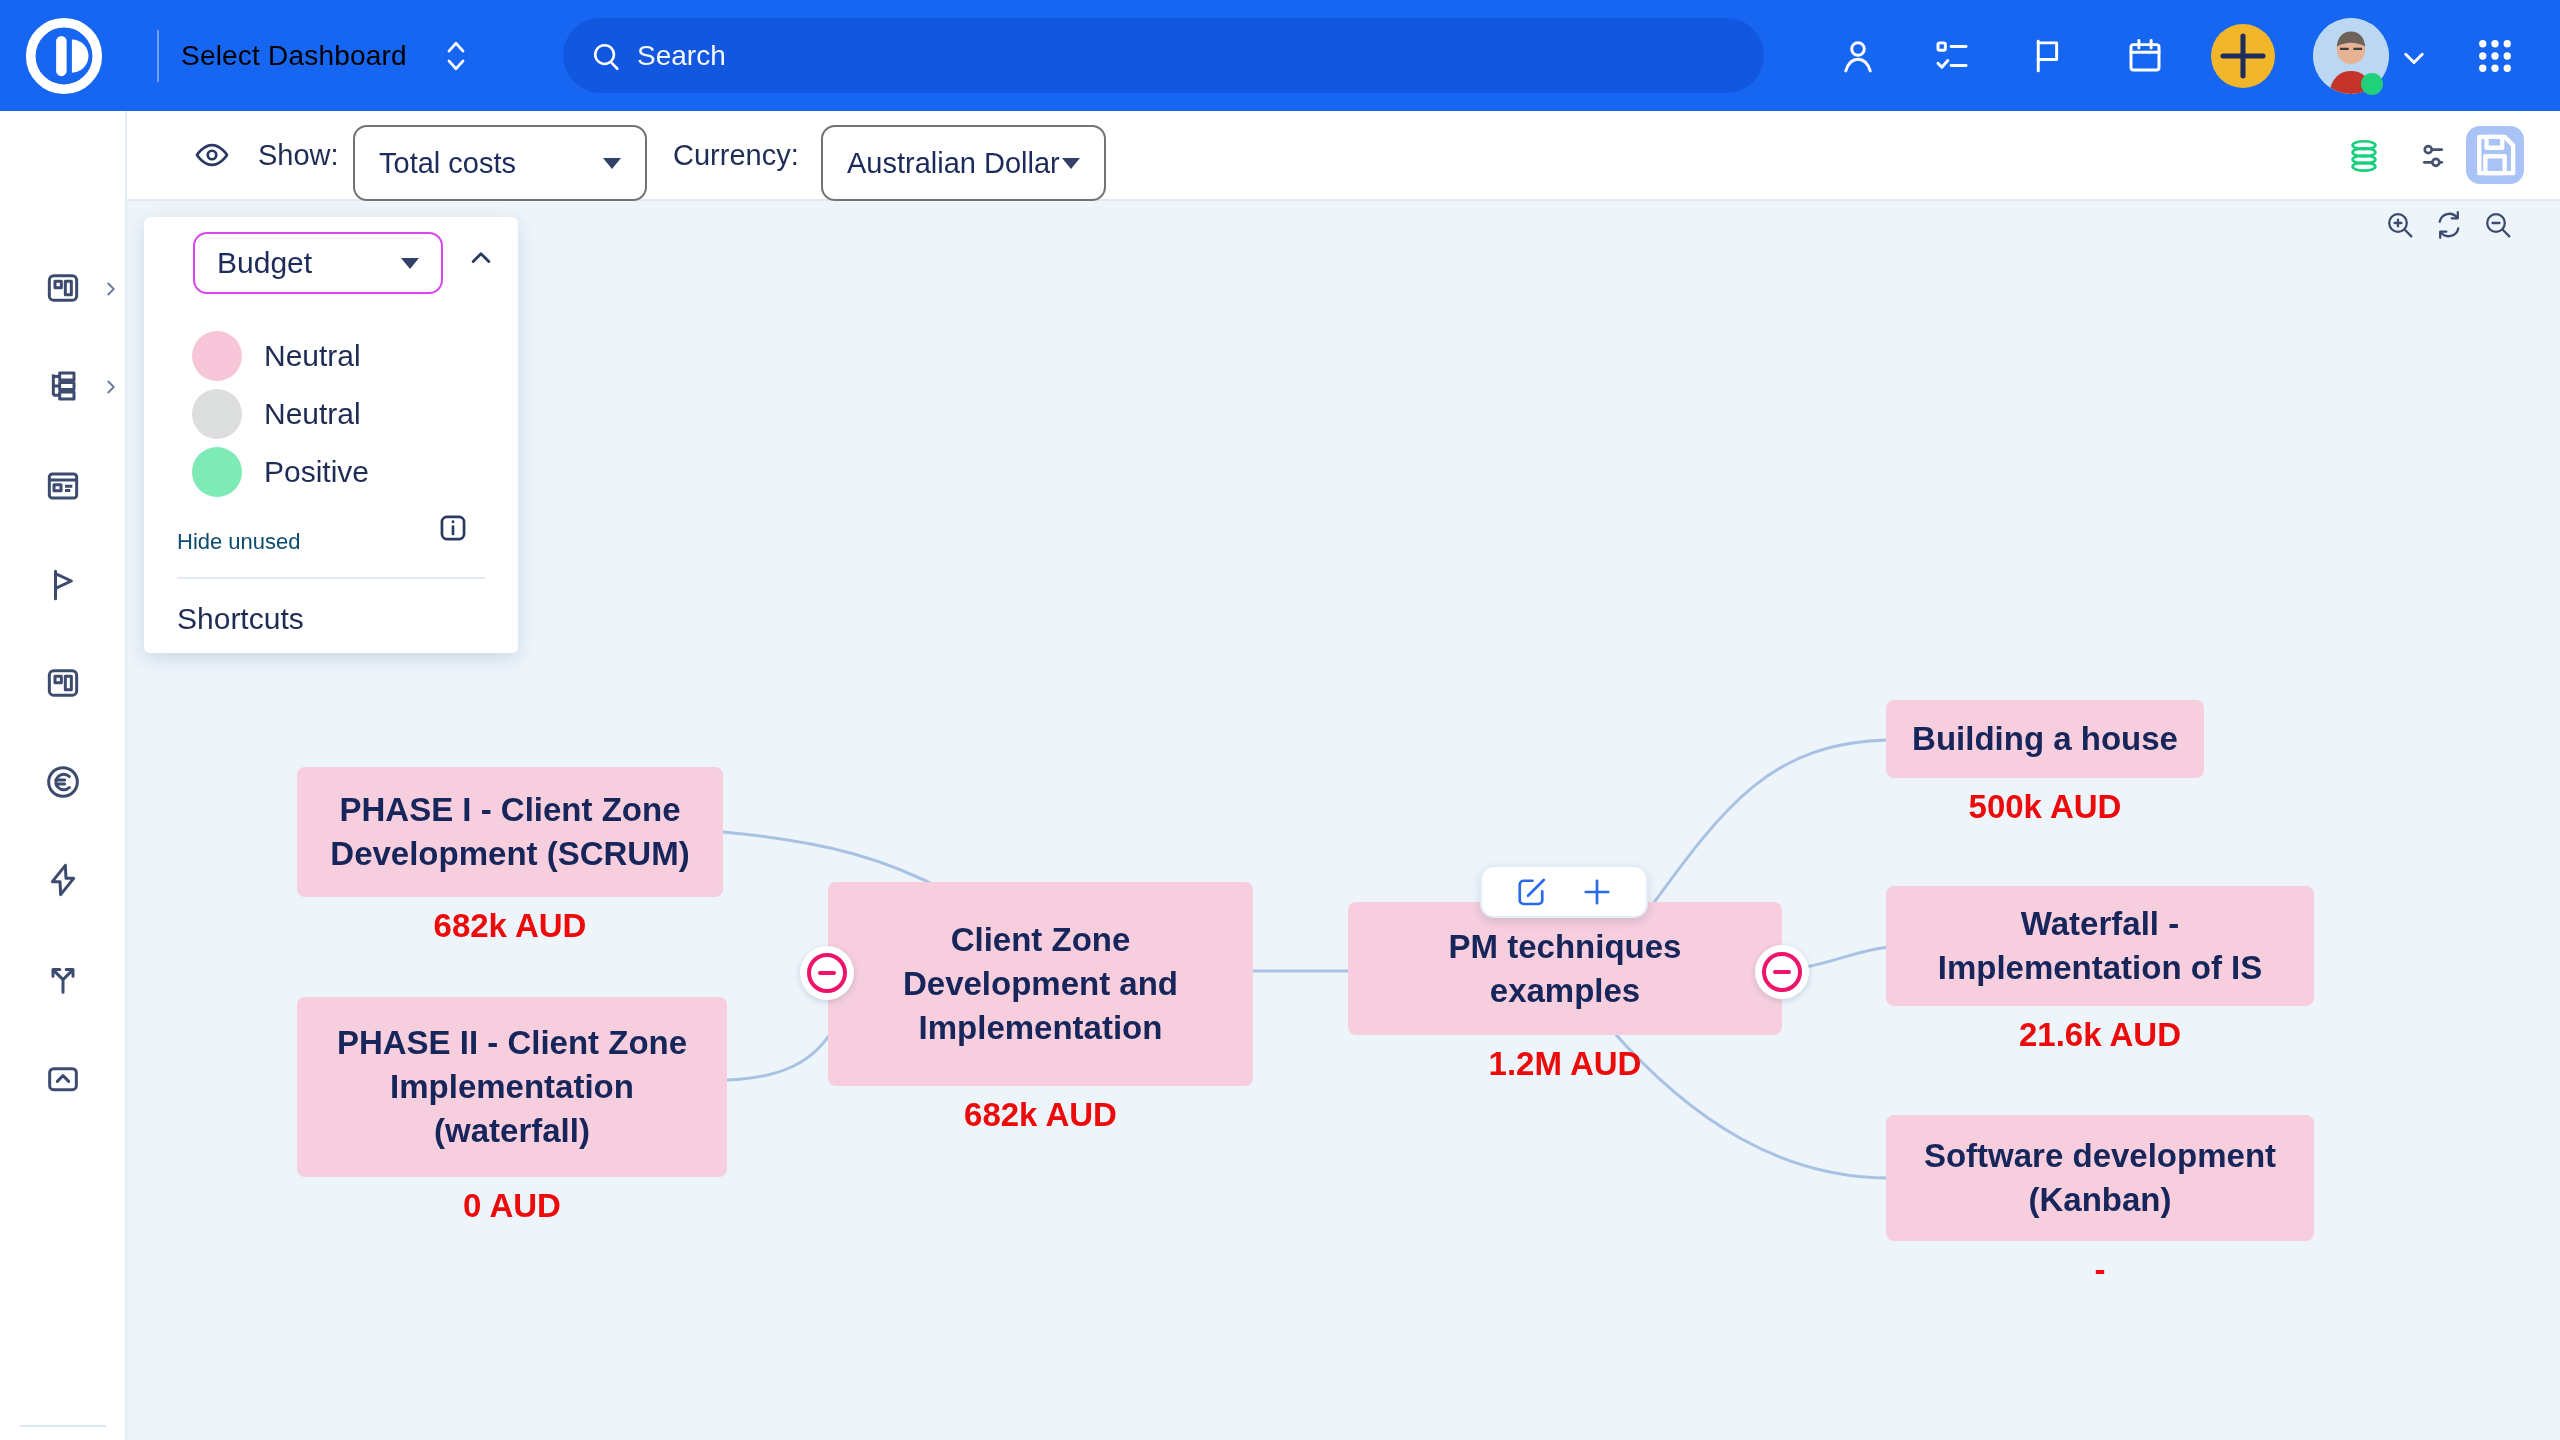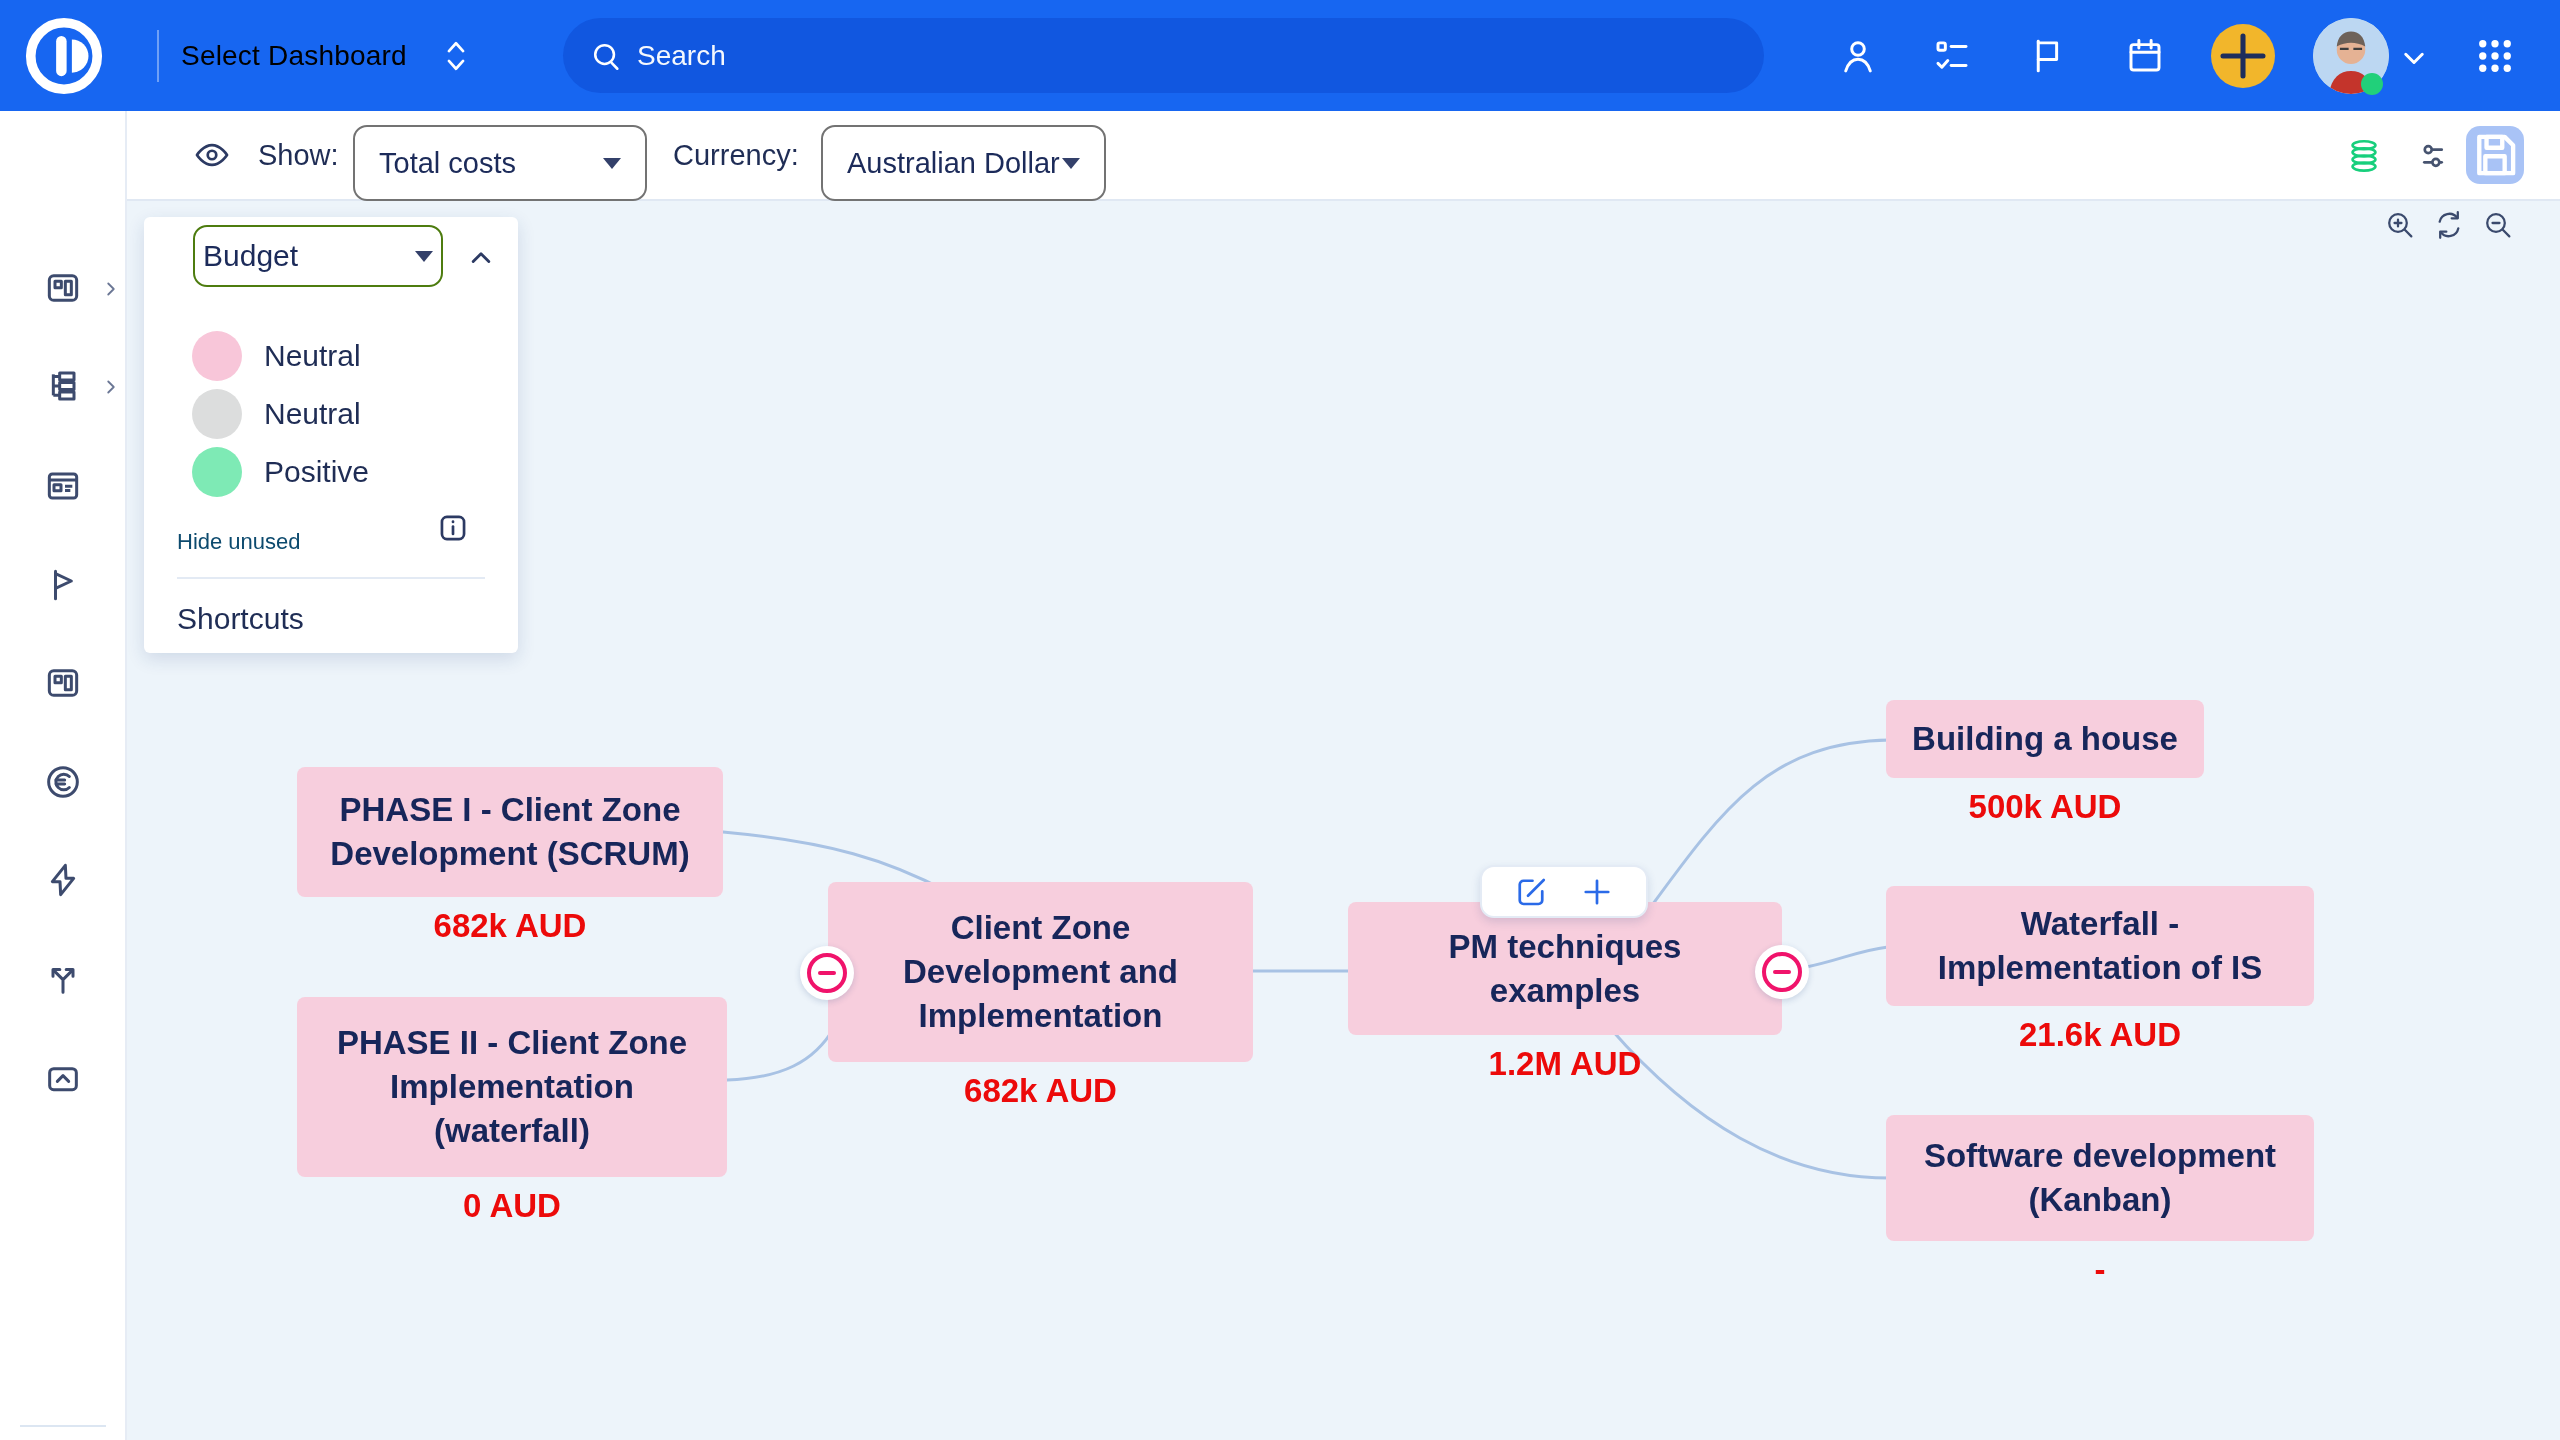--- a/index.html
+++ b/index.html
@@ -57,23 +57,23 @@
     background:#edf4fa; }
   .connectors { position:absolute; left:0; top:0; width:2560px; height:1440px;
     z-index:1; pointer-events:none; }
   .zoom-ctl { position:absolute; top:209px; width:32px; height:32px; color:#3b4a6d;
     cursor:pointer; z-index:20; }
 
   
   .legend { position:absolute; left:144px; top:217px; width:374px; height:436px;
     background:#fff; border-radius:6px; box-shadow:0 6px 18px rgba(30,60,120,.14);
     z-index:25; }
-  .legend-select { position:absolute; left:49px; top:8px; width:250px; height:62px;
-    border:2px solid #4d7c0f; border-radius:14px; background:#fff; display:flex;
-    align-items:center; padding:0 8px; font-size:30px; color:#1c2b5a; cursor:pointer; }
+  .legend-select { position:absolute; left:49px; top:15px; width:250px; height:62px;
+    border:2px solid #d946ef; border-radius:14px; background:#fff; display:flex;
+    align-items:center; padding:0 22px; font-size:30px; color:#1c2b5a; cursor:pointer; }
   .legend-select .caret { margin-left:auto; width:0; height:0; border-left:9px solid transparent;
     border-right:9px solid transparent; border-top:11px solid #33406a; }
   .legend-collapse { position:absolute; left:320px; top:24px; width:34px; height:34px;
     color:#2c3a63; cursor:pointer; }
   .legend-row { position:absolute; left:48px; display:flex; align-items:center; gap:22px; }
   .legend-dot { width:50px; height:50px; border-radius:50%; }
   .dot-negative { background:#f8c6d9; } .dot-neutral { background:#dcdddd; }
   .dot-positive { background:#7eeab5; }
   .legend-label { font-size:30px; color:#1f2d55; }
   .hide-unused { position:absolute; left:33px; top:312px; font-size:22px; color:#0c4a6e; }
@@ -391,21 +391,21 @@
   <div class="node-box" style="height:130px;">PHASE I - Client Zone Development (SCRUM)</div>
   <div class="node-value">682k AUD</div>
 </div>
 
 <div class="node-wrap" style="left:297px;top:997px;width:430px;">
   <div class="node-box" style="height:180px;">PHASE II - Client Zone Implementation (waterfall)</div>
   <div class="node-value">0 AUD</div>
 </div>
 
 <div class="node-wrap" style="left:828px;top:882px;width:425px;">
-  <div class="node-box" style="height:180px;padding:8px 45px;">Client Zone Development and Implementation</div>
+  <div class="node-box" style="height:204px;padding:8px 45px;">Client Zone Development and Implementation</div>
   <div class="node-value">682k AUD</div>
 </div>
 
 <div class="node-wrap" style="left:1348px;top:902px;width:434px;">
   <div class="node-box" style="height:133px;padding:0 40px;">PM techniques examples</div>
   <div class="node-value">1.2M AUD</div>
 </div>
 
 <div class="node-wrap" style="left:1886px;top:700px;width:318px;">
   <div class="node-box" style="height:78px;">Building a house</div>

